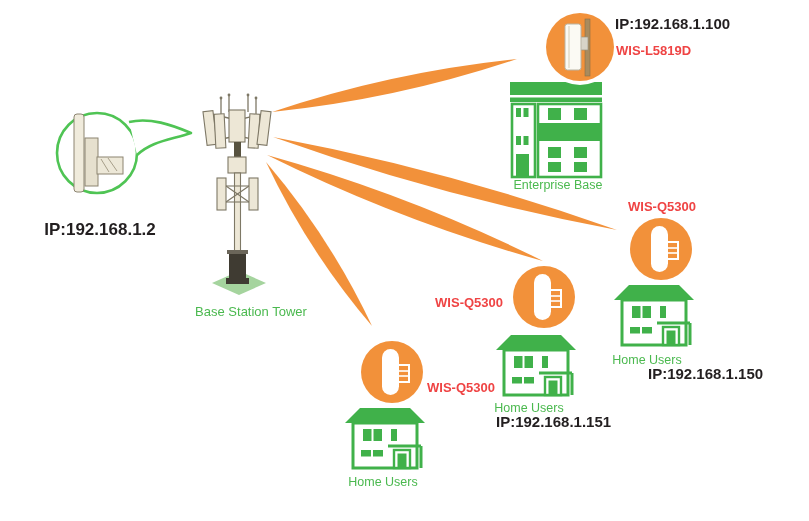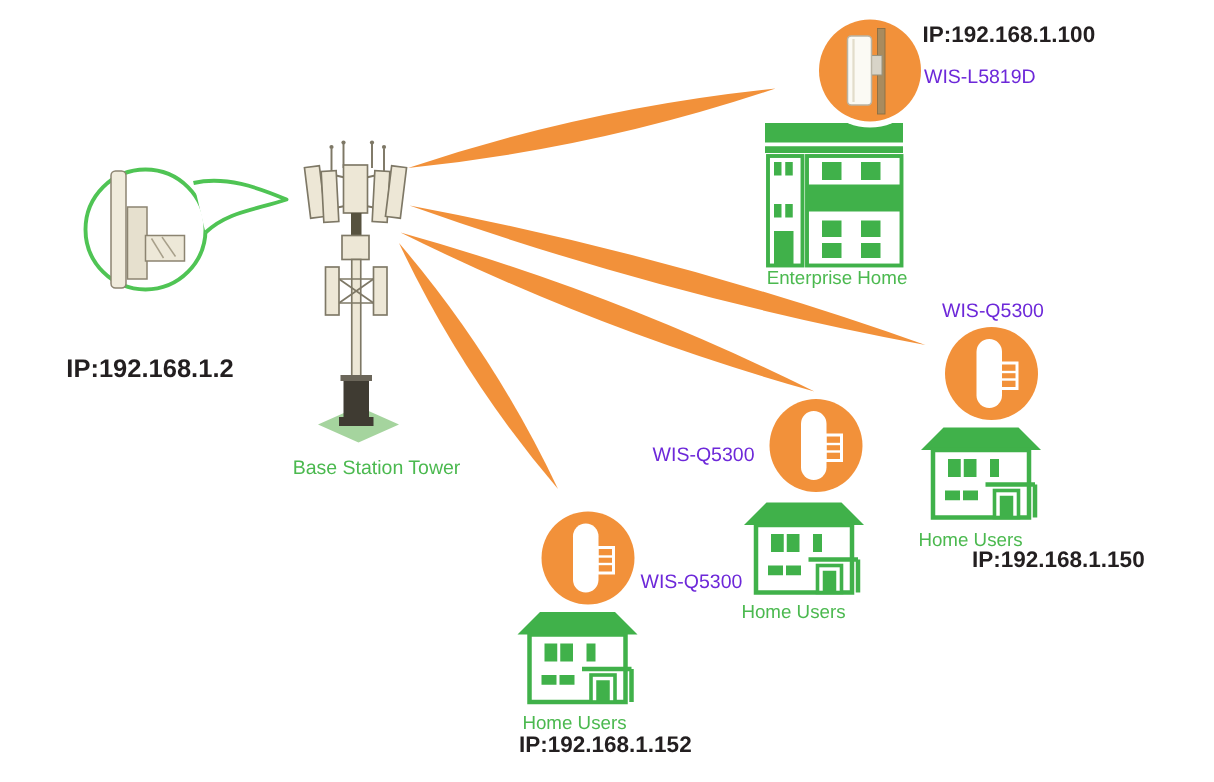--- a/index.html
+++ b/index.html
@@ -5,24 +5,24 @@
   html,body{margin:0;padding:0;background:#ffffff;}
   .stage{
     position:relative;
     width:809px;height:521px;
     background:#ffffff;
     font-family:"Liberation Sans", sans-serif;
     overflow:hidden;
   }
   .stage svg{display:block;}
   .lbl{position:absolute;white-space:nowrap;line-height:1.12;}
-  .lbl-gray{color:#6d28d9;font-size:13px;font-weight:400;}
+  .lbl-gray{color:#ef4444;font-size:13px;font-weight:700;}
   .lbl-green{color:#4BB94F;font-size:12.5px;font-weight:400;}
   .lbl-ip{color:#231F20;font-size:15px;font-weight:700;}
-  .lbl-ip-big{color:#231F20;font-size:17px;font-weight:700;margin-top:16px;}
+  .lbl-ip-big{color:#231F20;font-size:17px;font-weight:700;}
   .ta-c{text-align:center;}
   .ta-r{text-align:right;}
 </style>
 </head>
 <body>
 
 <div class="stage">
 
   <svg width="809" height="521" viewBox="0 0 809 521">
     <defs>
@@ -157,26 +157,26 @@
       <circle cx="392" cy="372" r="35" fill="#ffffff"></circle>
       <use href="#cpe" x="361" y="341"></use>
     </g>
   </svg>
 
   <div class="lbl lbl-ip-big ta-c" style="left:30px;top:220px;width:140px;">IP:192.168.1.2</div>
   <div class="lbl lbl-green ta-c" style="left:181px;top:305px;width:140px;font-size:13px;">Base Station Tower</div>
 
   <div class="lbl lbl-ip" style="left:615px;top:16px;">IP:192.168.1.100</div>
   <div class="lbl lbl-gray" style="left:616px;top:44px;">WIS-L5819D</div>
-  <div class="lbl lbl-green ta-c" style="left:498px;top:178px;width:120px;">Enterprise Home</div>
+  <div class="lbl lbl-green ta-c" style="left:498px;top:178px;width:120px;">Enterprise Base</div>
 
   <div class="lbl lbl-gray ta-c" style="left:602px;top:200px;width:120px;">WIS-Q5300</div>
   <div class="lbl lbl-green ta-c" style="left:587px;top:353px;width:120px;">Home Users</div>
   <div class="lbl lbl-ip" style="left:616px;top:366px;margin-left:32px;">IP:192.168.1.150</div>
 
   <div class="lbl lbl-gray ta-r" style="left:383px;top:296px;width:120px;">WIS-Q5300</div>
   <div class="lbl lbl-green ta-c" style="left:469px;top:401px;width:120px;">Home Users</div>
+  <div class="lbl lbl-ip" style="left:496px;top:414px;">IP:192.168.1.151</div>
 
   <div class="lbl lbl-gray" style="left:427px;top:381px;">WIS-Q5300</div>
   <div class="lbl lbl-green ta-c" style="left:323px;top:475px;width:120px;">Home Users</div>
-  <div class="lbl lbl-ip" style="left:346px;top:489px;">IP:192.168.1.152</div>
 
 </div>
 
 </body></html>

